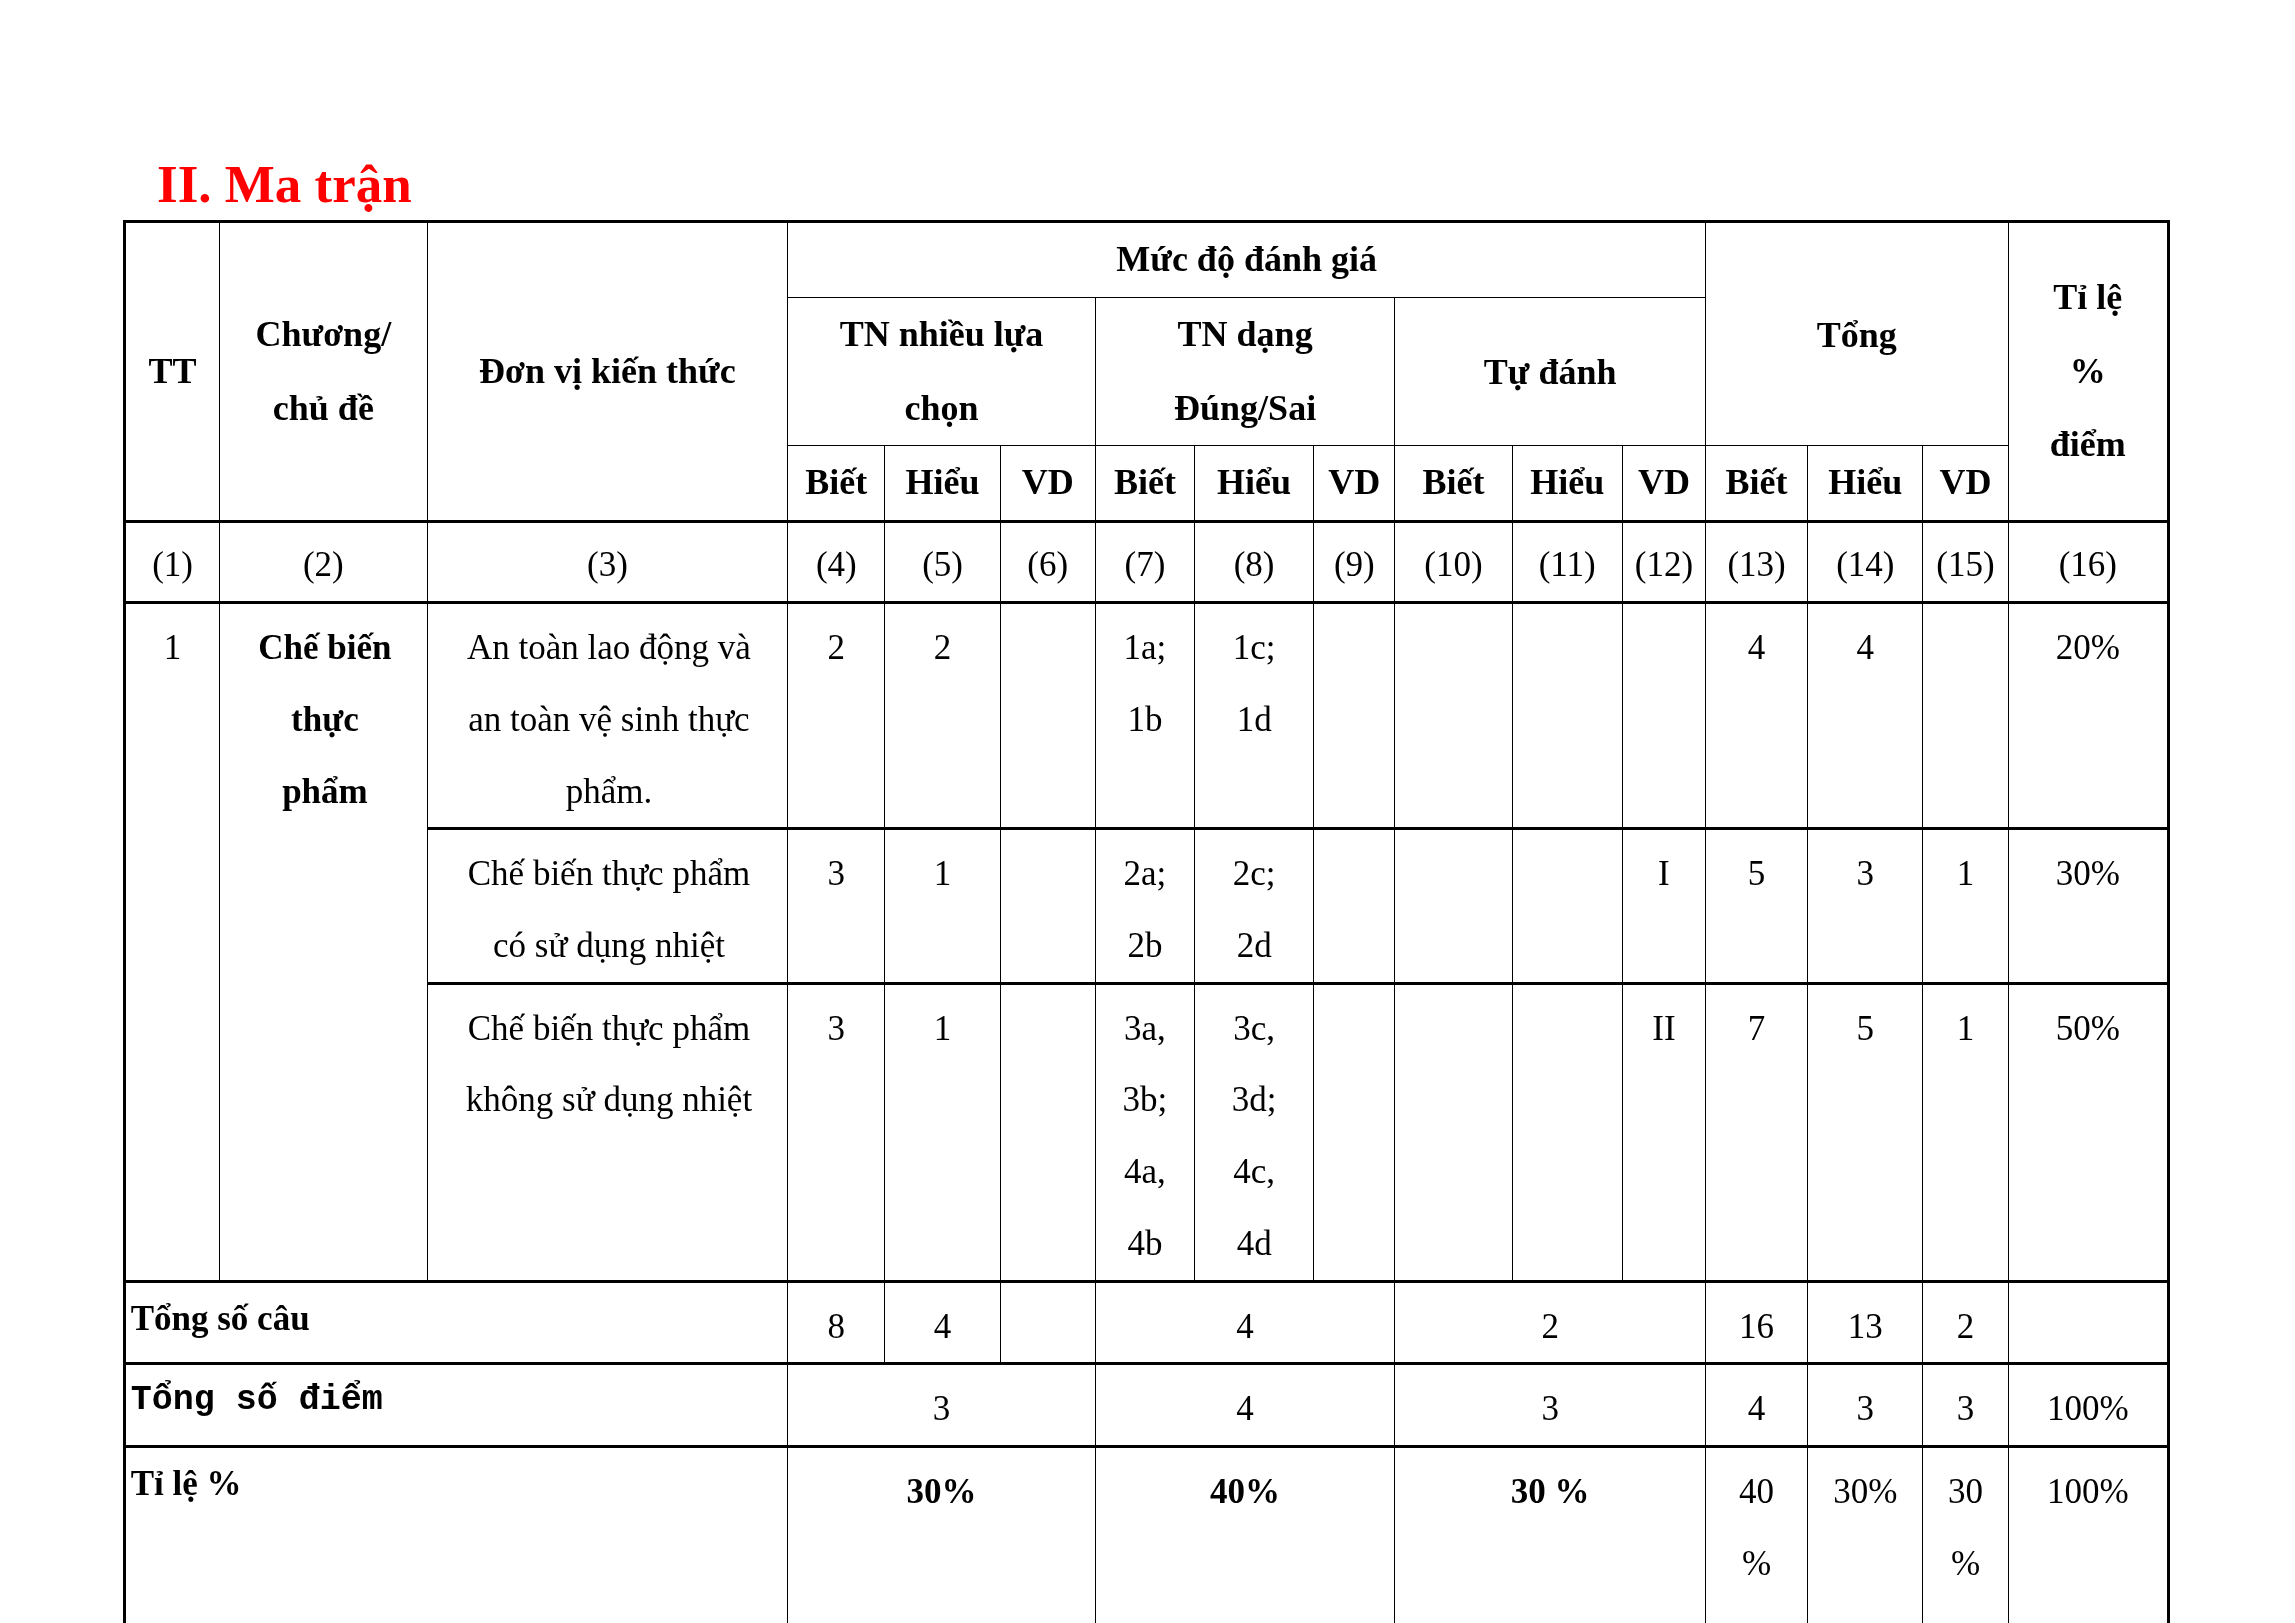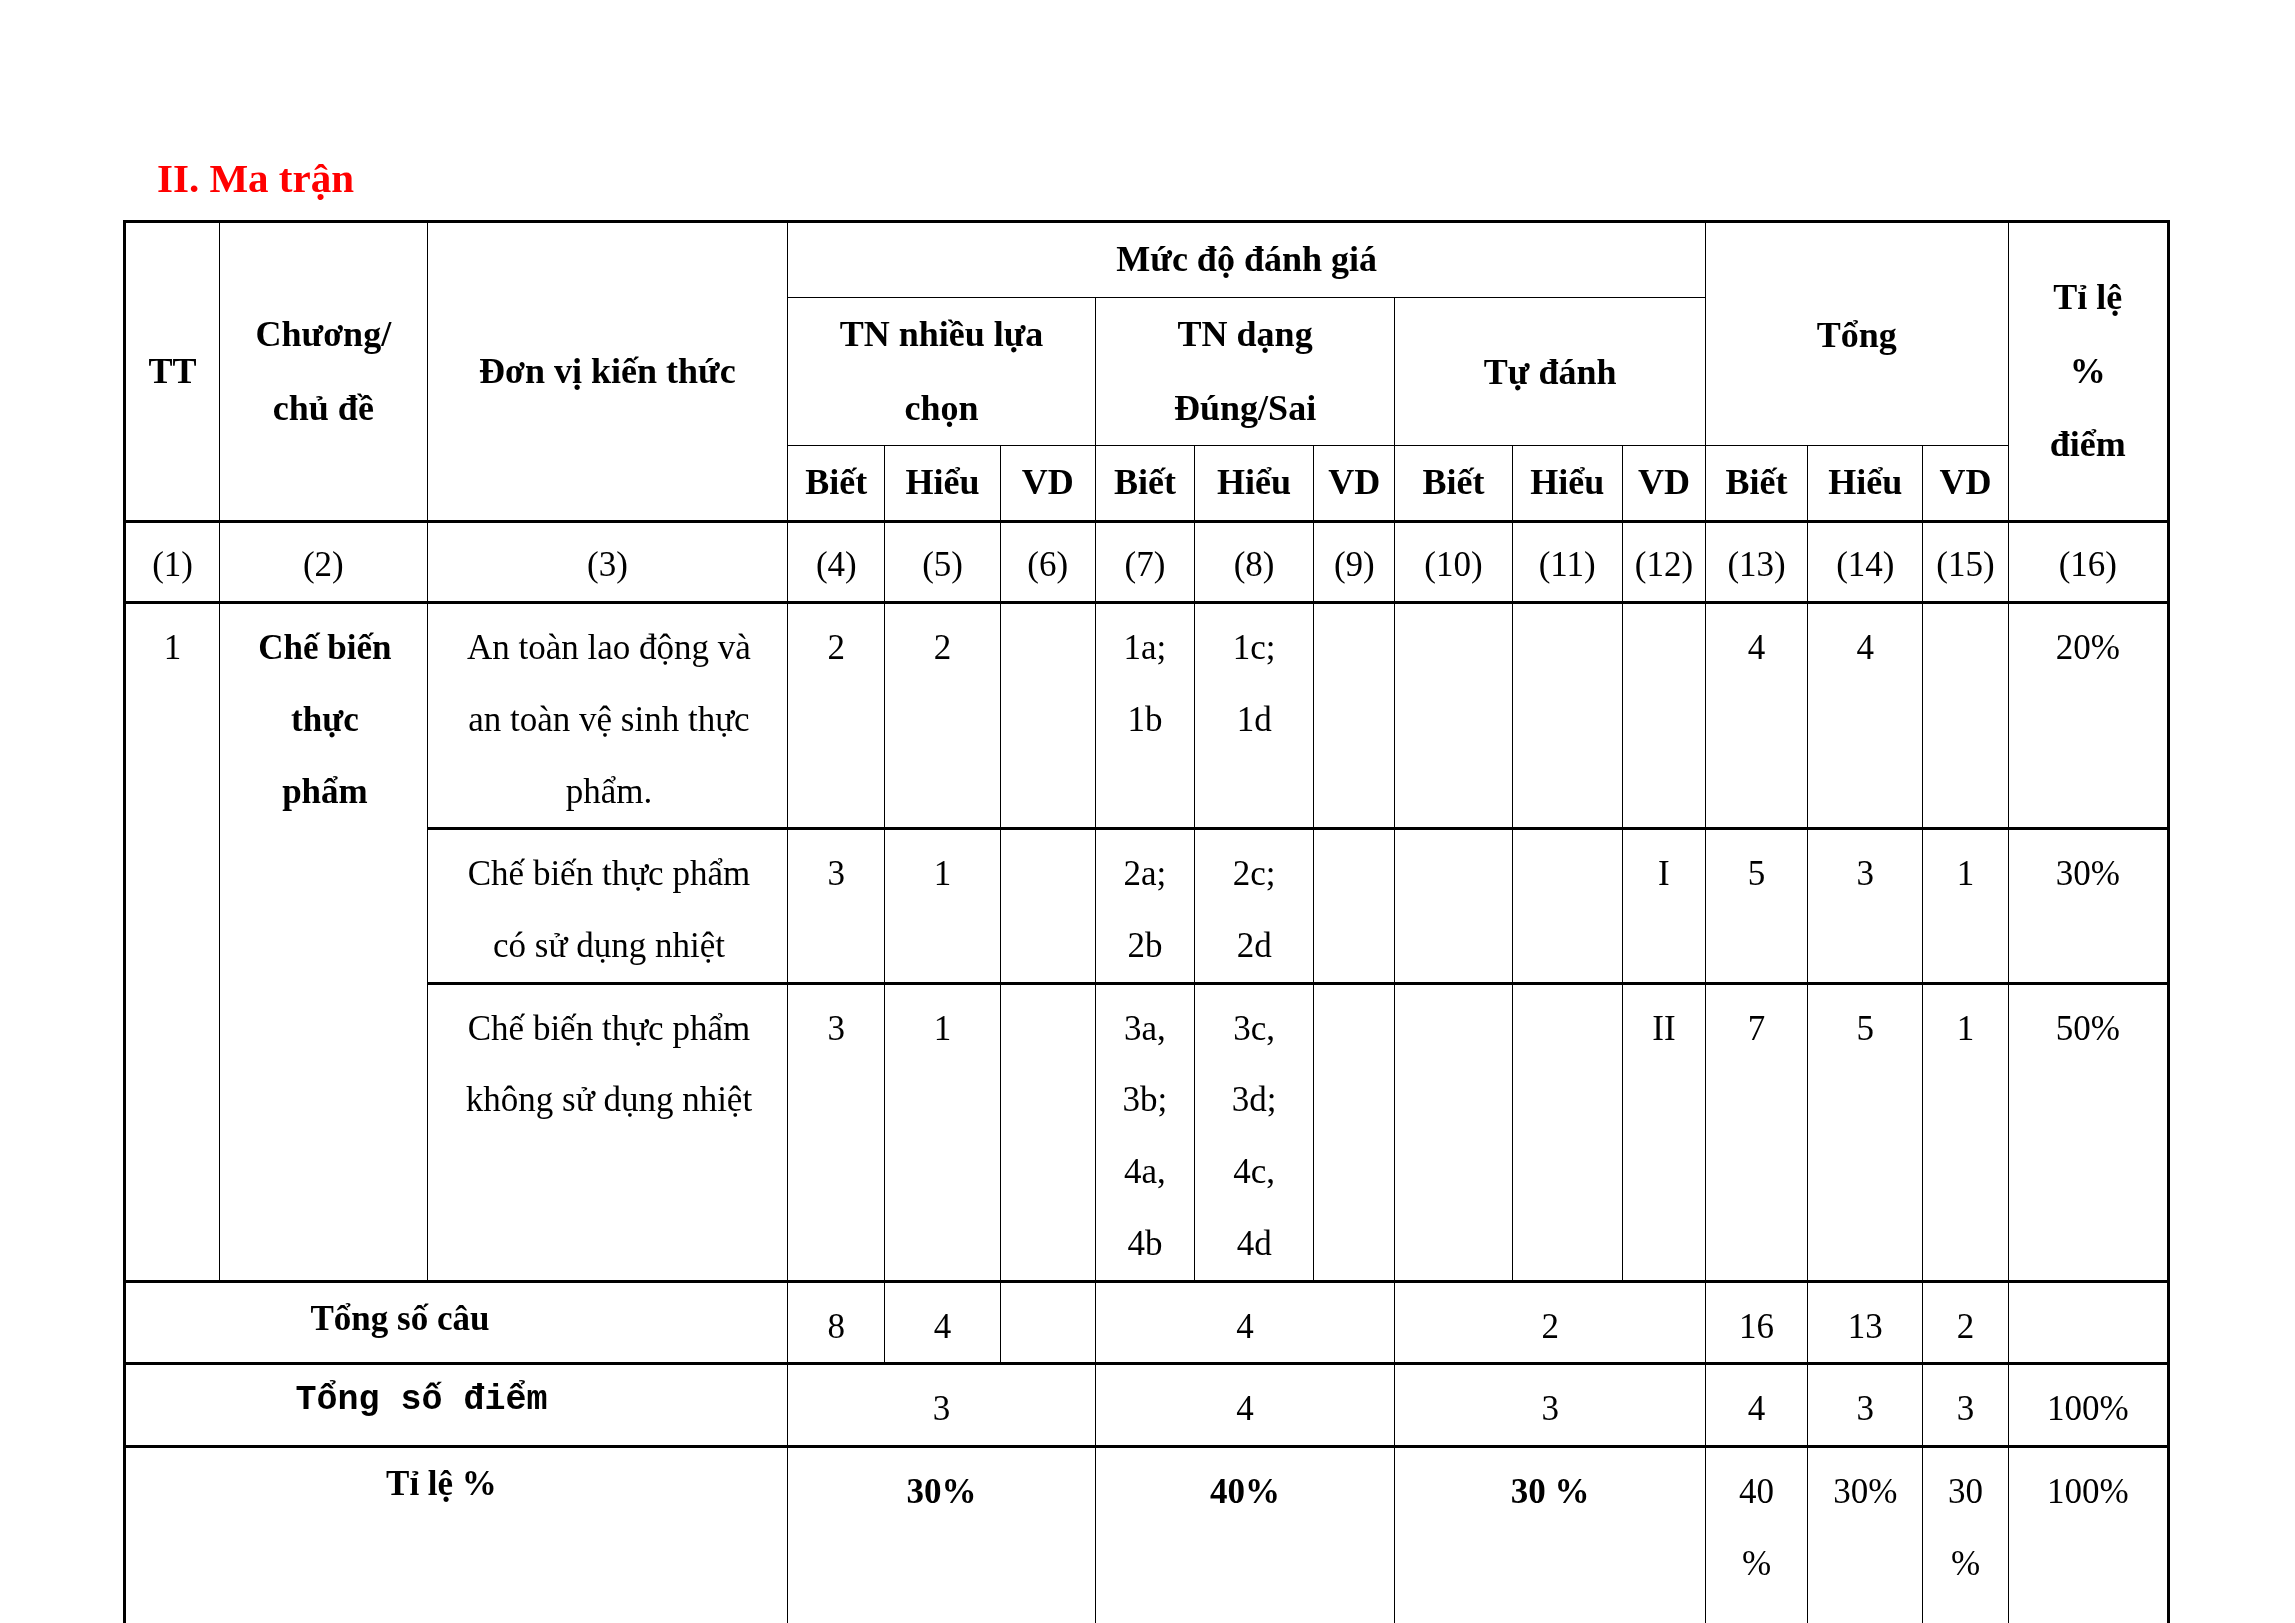--- a/index.html
+++ b/index.html
@@ -13,21 +13,21 @@
     height: 1623px;
     background: #ffffff;
     font-family: "Liberation Serif", "DejaVu Serif", serif;
     color: #000000;
     overflow: hidden;
   }
   #doc-title {
     position: absolute;
     left: 157px;
     top: 154px;
-    font-size: 41px;
+    font-size: 53px;
     font-weight: bold;
     color: #ff0000;
     white-space: nowrap;
   }
   #matrix-table {
     position: absolute;
     left: 123px;
     top: 220px;
     border-collapse: collapse;
     table-layout: fixed;
@@ -52,21 +52,21 @@
   }
   #matrix-table td.va-top { vertical-align: top; padding-top: 3.1px; }
   #matrix-table td.left {
     text-align: center;
     padding-left: 11px;
     padding-right: 7.9px;
   }
   #matrix-table td.bold { font-weight: bold; }
   #matrix-table td.pad-top { padding-top: 7.9px; }
   #matrix-table tr.num-row td { vertical-align: top; padding-top: 6.3px; }
-  #matrix-table td.flabel { font-weight: bold; text-align: center; }
+  #matrix-table td.flabel { font-weight: bold; text-align: left; }
   #matrix-table td.flabel.p1 { padding-right: 118px; }
   #matrix-table td.flabel.p2 { padding-right: 75px; font-family: Liberation Mono, monospace; }
   #matrix-table td.flabel.p3 { padding-right: 35px; }
 </style>
 </head>
 <body>
 
 <div id="page">
 
   <div id="doc-title">II. Ma trận</div>

